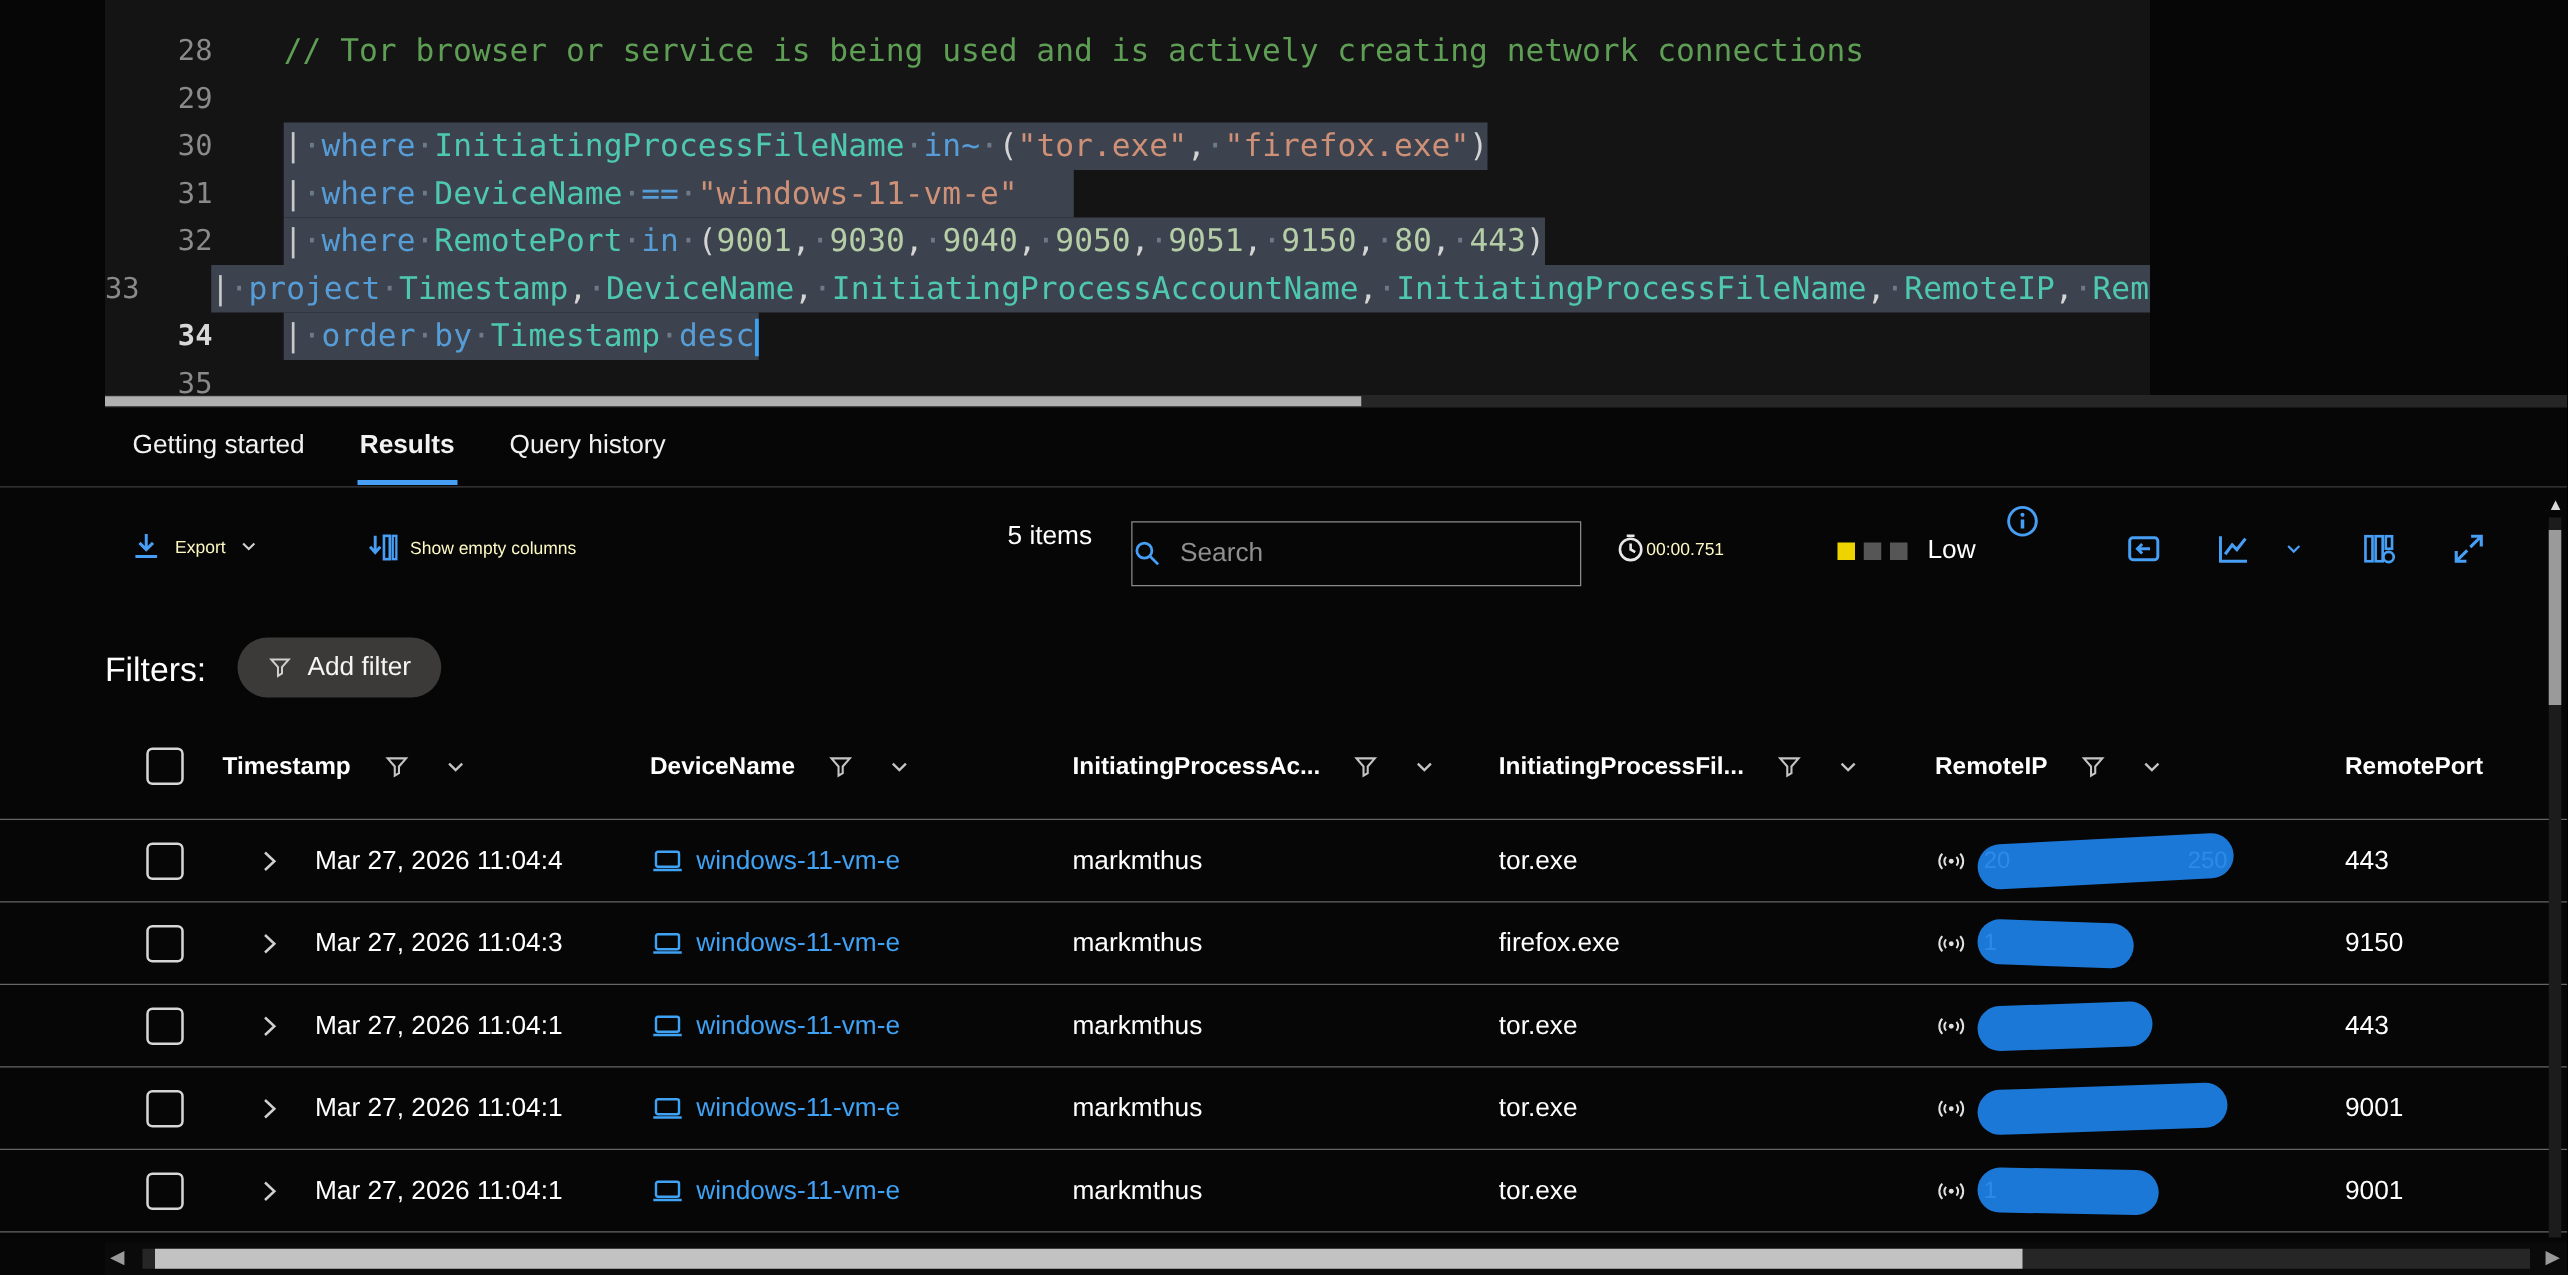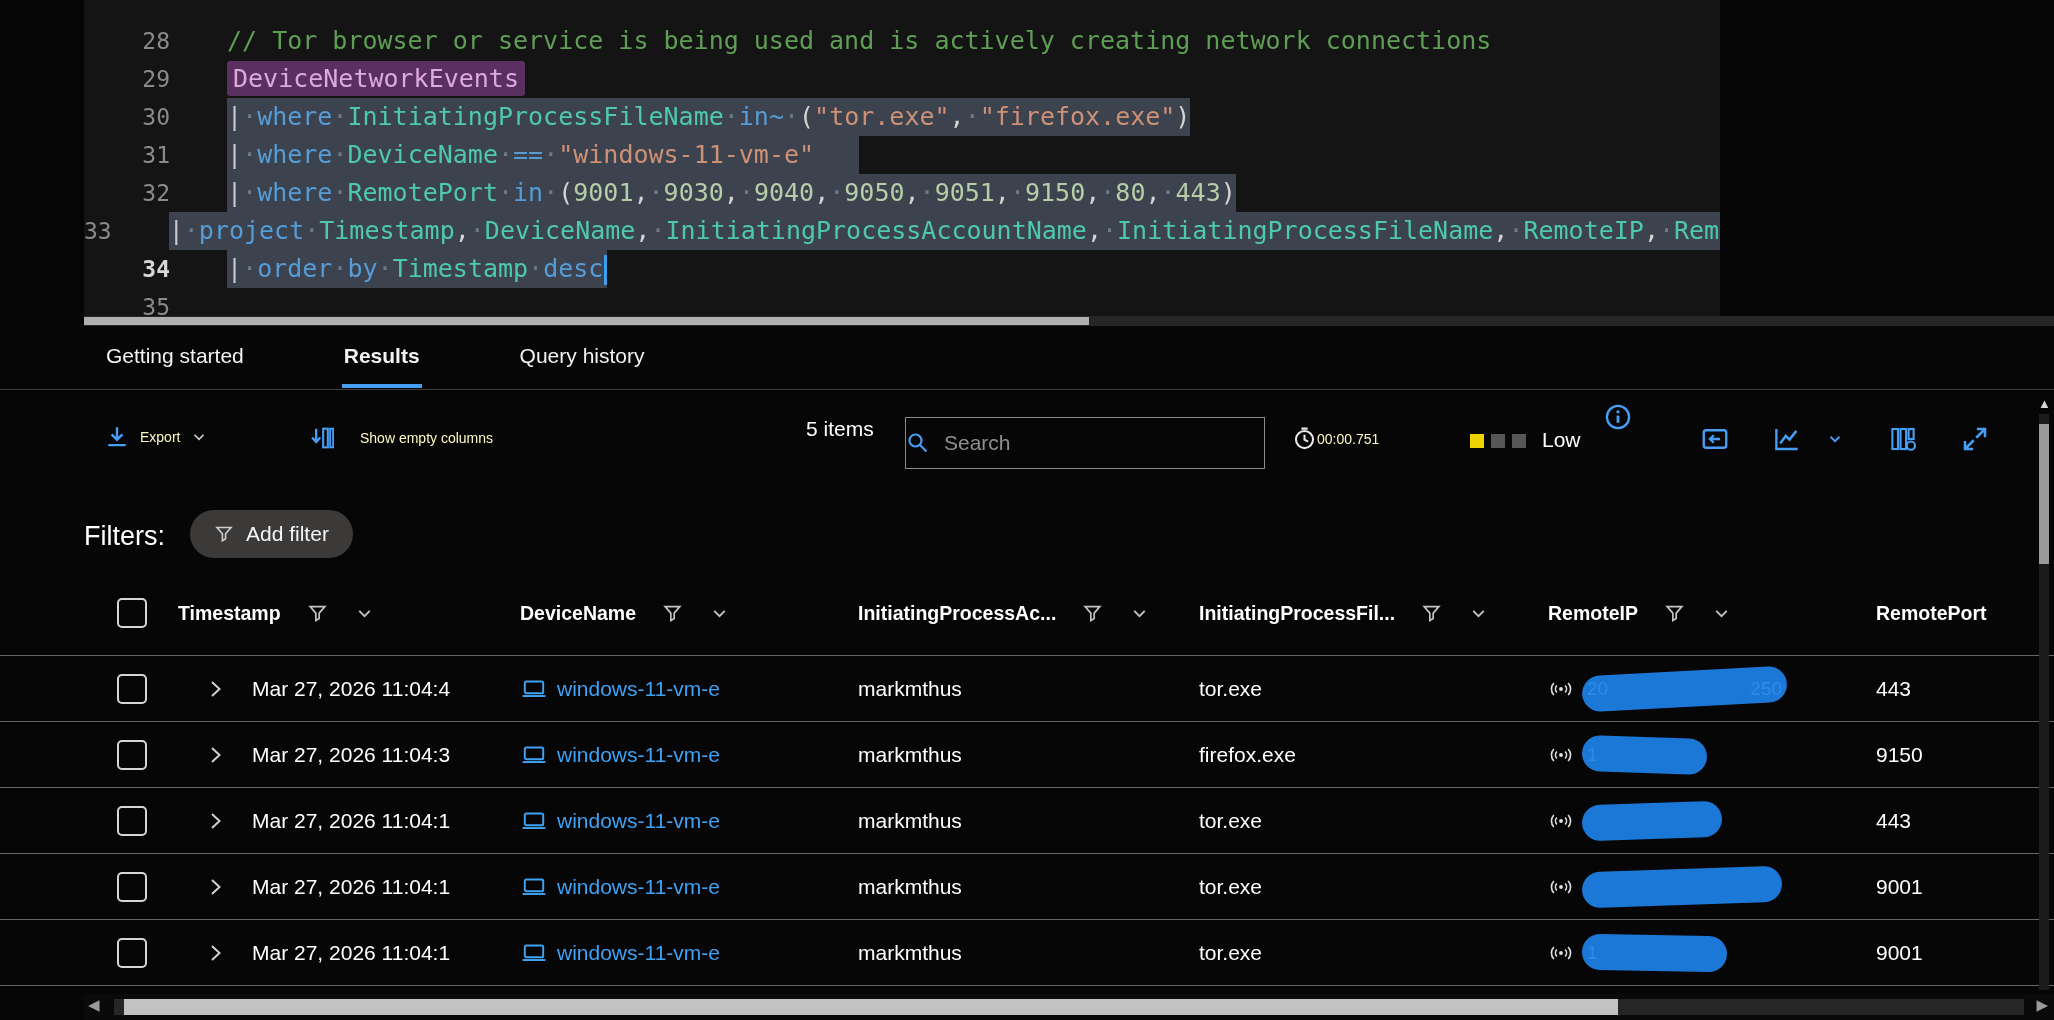--- a/index.html
+++ b/index.html
@@ -29,29 +29,29 @@
 
   .top-band{position:absolute;left:0;top:0;right:0;height:28px;background:#060606;z-index:10;
             display:flex;align-items:center}
   .qhead{display:flex;align-items:center;gap:14px;margin-left:90px;cursor:pointer}
   .qtitle{font-size:22px;font-weight:bold}
 
   .ed-scroll{position:absolute;left:84px;top:316px;right:0;height:10px;background:#262626;z-index:11}
   .ed-thumb{position:absolute;left:0;top:1px;width:1005px;height:8px;background:#b0b0b0}
 
   
-  #tabs{position:absolute;left:104px;top:338px;display:flex;gap:96px;z-index:5}
+  #tabs{position:absolute;left:104px;top:338px;display:flex;gap:40px;z-index:5}
   .tab{font-size:21px;color:#f2f2f2;padding:6px 2px 16px;cursor:pointer}
   .tab.active{font-weight:bold;border-bottom:4px solid #479ef5}
   .tabs-divider{position:absolute;left:0;top:389px;right:0;height:1px;background:#3c3c3c}
 
   
   .tb{position:absolute;display:flex;align-items:center}
   .tb-export{left:104px;top:424px;gap:10px;cursor:pointer}
-  .tb-showempty{left:308px;top:424px;gap:24px;cursor:pointer}
+  .tb-showempty{left:292px;top:424px;gap:8px;cursor:pointer}
   .tb-label{font-size:14px;color:#fef9c3}
   .tb-items{left:806px;top:417px;font-size:21px}
   .searchbox{position:absolute;left:905px;top:417px;width:360px;height:52px;border:1px solid #8a8a8a;
              display:flex;align-items:center;padding:0 0;gap:14px;background:transparent}
   .searchbox input{flex:1;background:transparent;border:none;outline:none;color:#ddd;font-size:21px;
                    font-family:"Liberation Sans",sans-serif}
   .searchbox input::placeholder{color:#8f8f8f}
   .tb-perf{left:1292px;top:426px;}
   .tb-sev{left:1470px;top:434px;gap:7px}
   .sq{width:14px;height:14px}
@@ -112,21 +112,21 @@
   .vs-thumb{position:absolute;left:1px;top:28px;width:10px;height:140px;background:#9a9a9a;cursor:grab}
 </style>
 </head>
 <body>
 
 <div id="app">
 
   <div id="editor">
     <div id="code-lines">
         <div class="code-line"><div class="ln">28</div><div class="lt"><span class="ltin"><span class="tk-comment">// Tor browser or service is being used and is actively creating network connections</span></span></div></div>
-        <div class="code-line"><div class="ln">29</div><div class="lt"><span class="ltin"><span class="tk-table">DeviceNetworkEvents</span></span></div></div>
+        <div class="code-line"><div class="ln">29</div></div>
         <div class="code-line"><div class="ln">30</div><div class="lt"><span class="ltin sel"><span class="tk-punc">|</span><span class="tk-ws">·</span><span class="tk-kw">where</span><span class="tk-ws">·</span><span class="tk-field">InitiatingProcessFileName</span><span class="tk-ws">·</span><span class="tk-kw">in~</span><span class="tk-ws">·</span><span class="tk-plain">(</span><span class="tk-str">"tor.exe"</span><span class="tk-plain">,</span><span class="tk-ws">·</span><span class="tk-str">"firefox.exe"</span><span class="tk-plain">)</span></span></div></div>
         <div class="code-line"><div class="ln">31</div><div class="lt"><span class="ltin sel"><span class="tk-punc">|</span><span class="tk-ws">·</span><span class="tk-kw">where</span><span class="tk-ws">·</span><span class="tk-field">DeviceName</span><span class="tk-ws">·</span><span class="tk-kw">==</span><span class="tk-ws">·</span><span class="tk-str">"windows-11-vm-e"</span><span class="tk-plain">   </span></span></div></div>
         <div class="code-line"><div class="ln">32</div><div class="lt"><span class="ltin sel"><span class="tk-punc">|</span><span class="tk-ws">·</span><span class="tk-kw">where</span><span class="tk-ws">·</span><span class="tk-field">RemotePort</span><span class="tk-ws">·</span><span class="tk-kw">in</span><span class="tk-ws">·</span><span class="tk-plain">(</span><span class="tk-num">9001</span><span class="tk-plain">,</span><span class="tk-ws">·</span><span class="tk-num">9030</span><span class="tk-plain">,</span><span class="tk-ws">·</span><span class="tk-num">9040</span><span class="tk-plain">,</span><span class="tk-ws">·</span><span class="tk-num">9050</span><span class="tk-plain">,</span><span class="tk-ws">·</span><span class="tk-num">9051</span><span class="tk-plain">,</span><span class="tk-ws">·</span><span class="tk-num">9150</span><span class="tk-plain">,</span><span class="tk-ws">·</span><span class="tk-num">80</span><span class="tk-plain">,</span><span class="tk-ws">·</span><span class="tk-num">443</span><span class="tk-plain">)</span></span></div></div>
         <div class="code-line"><div class="ln">33</div><div class="lt"><span class="ltin sel"><span class="tk-punc">|</span><span class="tk-ws">·</span><span class="tk-kw">project</span><span class="tk-ws">·</span><span class="tk-field">Timestamp</span><span class="tk-plain">,</span><span class="tk-ws">·</span><span class="tk-field">DeviceName</span><span class="tk-plain">,</span><span class="tk-ws">·</span><span class="tk-field">InitiatingProcessAccountName</span><span class="tk-plain">,</span><span class="tk-ws">·</span><span class="tk-field">InitiatingProcessFileName</span><span class="tk-plain">,</span><span class="tk-ws">·</span><span class="tk-field">RemoteIP</span><span class="tk-plain">,</span><span class="tk-ws">·</span><span class="tk-field">RemotePort</span><span class="tk-plain">,</span><span class="tk-ws">·</span><span class="tk-field">RemoteUrl</span></span></div></div>
         <div class="code-line"><div class="ln active">34</div><div class="lt"><span class="ltin sel"><span class="tk-punc">|</span><span class="tk-ws">·</span><span class="tk-kw">order</span><span class="tk-ws">·</span><span class="tk-kw">by</span><span class="tk-ws">·</span><span class="tk-field">Timestamp</span><span class="tk-ws">·</span><span class="tk-kw">desc</span><span class="caret"></span></span></div></div>
         <div class="code-line"><div class="ln">35</div><div class="lt"><span class="ltin"></span></div></div>
       </div>
   </div>
   <div class="ed-scroll">
     <div class="ed-thumb"></div>

